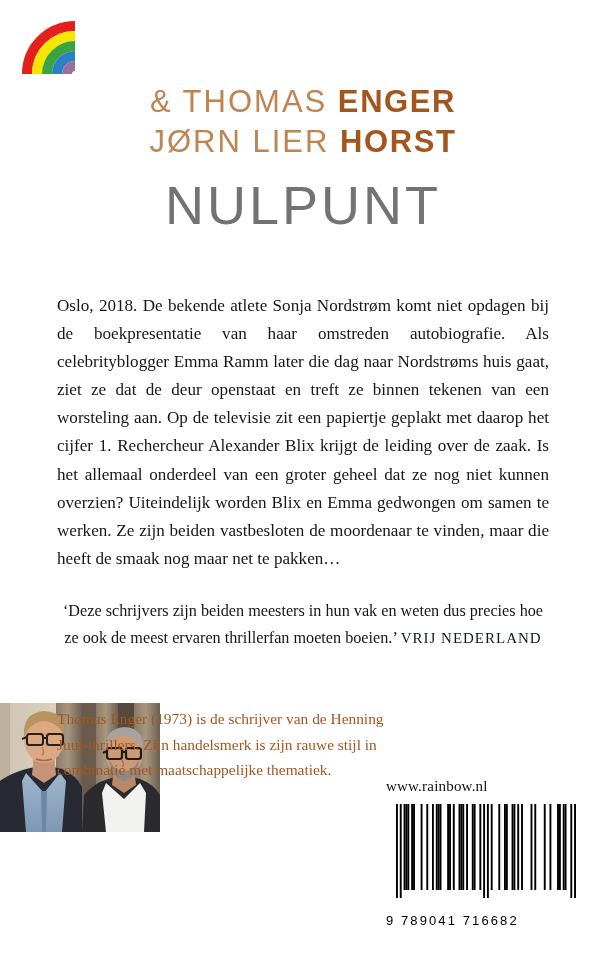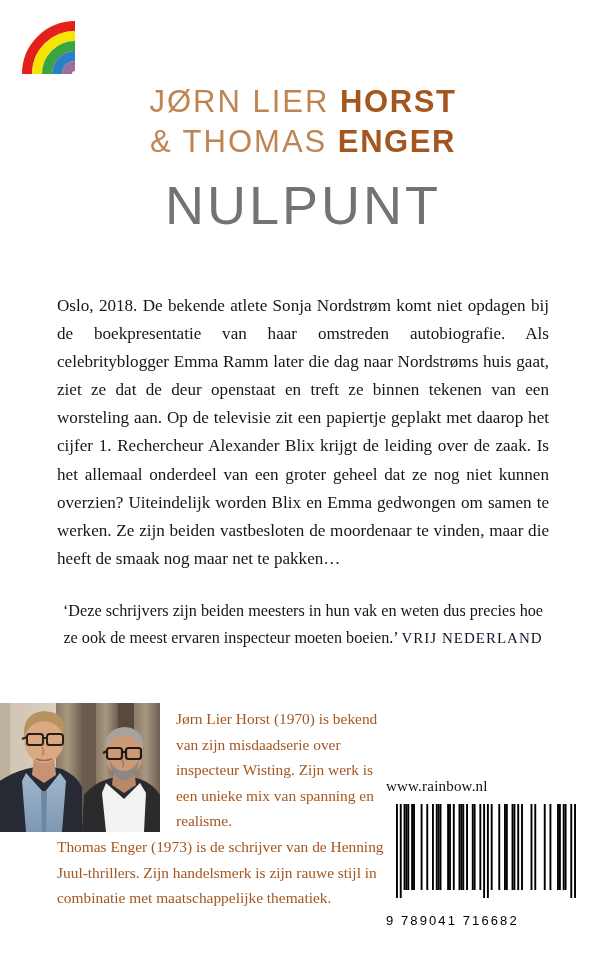--- a/index.html
+++ b/index.html
@@ -169,35 +169,35 @@
       <path d="M 15 56 A 38 38 0 0 1 53 18" stroke="#f6e500" stroke-width="10"></path>
       <path d="M 25 56 A 28 28 0 0 1 53 28" stroke="#3aa442" stroke-width="10"></path>
       <path d="M 35 56 A 18 18 0 0 1 53 38" stroke="#2b7fc4" stroke-width="10"></path>
       <path d="M 45 56 A 8 8 0 0 1 53 48" stroke="#9a6f9c" stroke-width="10"></path>
     </g>
   </svg>
 </div>
 
 <div class="authors">
   <div class="authors-line">
+    <span class="name-light">&amp; THOMAS</span>
+    <span class="name-bold">ENGER</span>
+  </div>
+  <div class="authors-line">
     <span class="name-light">JØRN LIER</span>
     <span class="name-bold">HORST</span>
   </div>
-  <div class="authors-line">
-    <span class="name-light">&amp; THOMAS</span>
-    <span class="name-bold">ENGER</span>
-  </div>
 </div>
 
 <div class="book-title">NULPUNT</div>
 
 <div class="blurb">Oslo, 2018. De bekende atlete Sonja Nordstrøm komt niet opdagen bij de boekpresentatie van haar omstreden autobiografie. Als celebrityblogger Emma Ramm later die dag naar Nordstrøms huis gaat, ziet ze dat de deur openstaat en treft ze binnen tekenen van een worsteling aan. Op de televisie zit een papiertje geplakt met daarop het cijfer 1. Rechercheur Alexander Blix krijgt de leiding over de zaak. Is het allemaal onderdeel van een groter geheel dat ze nog niet kunnen overzien? Uiteindelijk worden Blix en Emma gedwongen om samen te werken. Ze zijn beiden vastbesloten de moordenaar te vinden, maar die heeft de smaak nog maar net te pakken…</div>
 
 <div class="quote-block">
-  <span>‘Deze schrijvers zijn beiden meesters in hun vak en weten dus precies hoe ze ook de meest ervaren inspecteur moeten boeien.’</span>
+  <span>‘Deze schrijvers zijn beiden meesters in hun vak en weten dus precies hoe ze ook de meest ervaren thrillerfan moeten boeien.’</span>
   <span class="quote-source">Vrij Nederland</span>
 </div>
 
 <div class="author-photo">
   <svg width="160" height="129" viewBox="0 0 160 129">
     <defs>
       <linearGradient id="stoneA" x1="0" y1="0" x2="1" y2="0">
         <stop offset="0%" stop-color="#cfc3b2"></stop>
         <stop offset="50%" stop-color="#e0d6c6"></stop>
         <stop offset="100%" stop-color="#b2a491"></stop>
@@ -265,21 +265,20 @@
         <rect x="126" y="45" width="15" height="11" rx="2.5"></rect>
         <line x1="122" y1="49" x2="126" y2="49"></line>
         <line x1="107" y1="48" x2="103" y2="50"></line>
       </g>
       <path d="M 122 57 Q 125 62 122 64" stroke="#a8765a" stroke-width="1.5" fill="none"></path>
     </g>
   </svg>
 </div>
 
 <div class="bio">
-  <span class="bio-indent">Jørn Lier Horst (1970) is bekend van zijn misdaadserie over inspecteur Wisting. Zijn werk is een unieke mix van spanning en realisme.</span>
   <span class="bio-full">Thomas Enger (1973) is de schrijver van de Henning Juul-thrillers. Zijn handelsmerk is zijn rauwe stijl in combinatie met maatschappelijke thematiek.</span>
 </div>
 
 <div class="barcode-area">
   <div class="site-url">www.rainbow.nl</div>
   <svg class="barcode-bars" width="180" height="94" viewBox="0 0 180 94">
     <rect x="0" y="0" width="180" height="94" fill="#ffffff"></rect>
     <g fill="#000000" id="bars">
         <rect x="0.000" y="0" width="1.895" height="94"></rect>
         <rect x="3.789" y="0" width="1.895" height="94"></rect>

